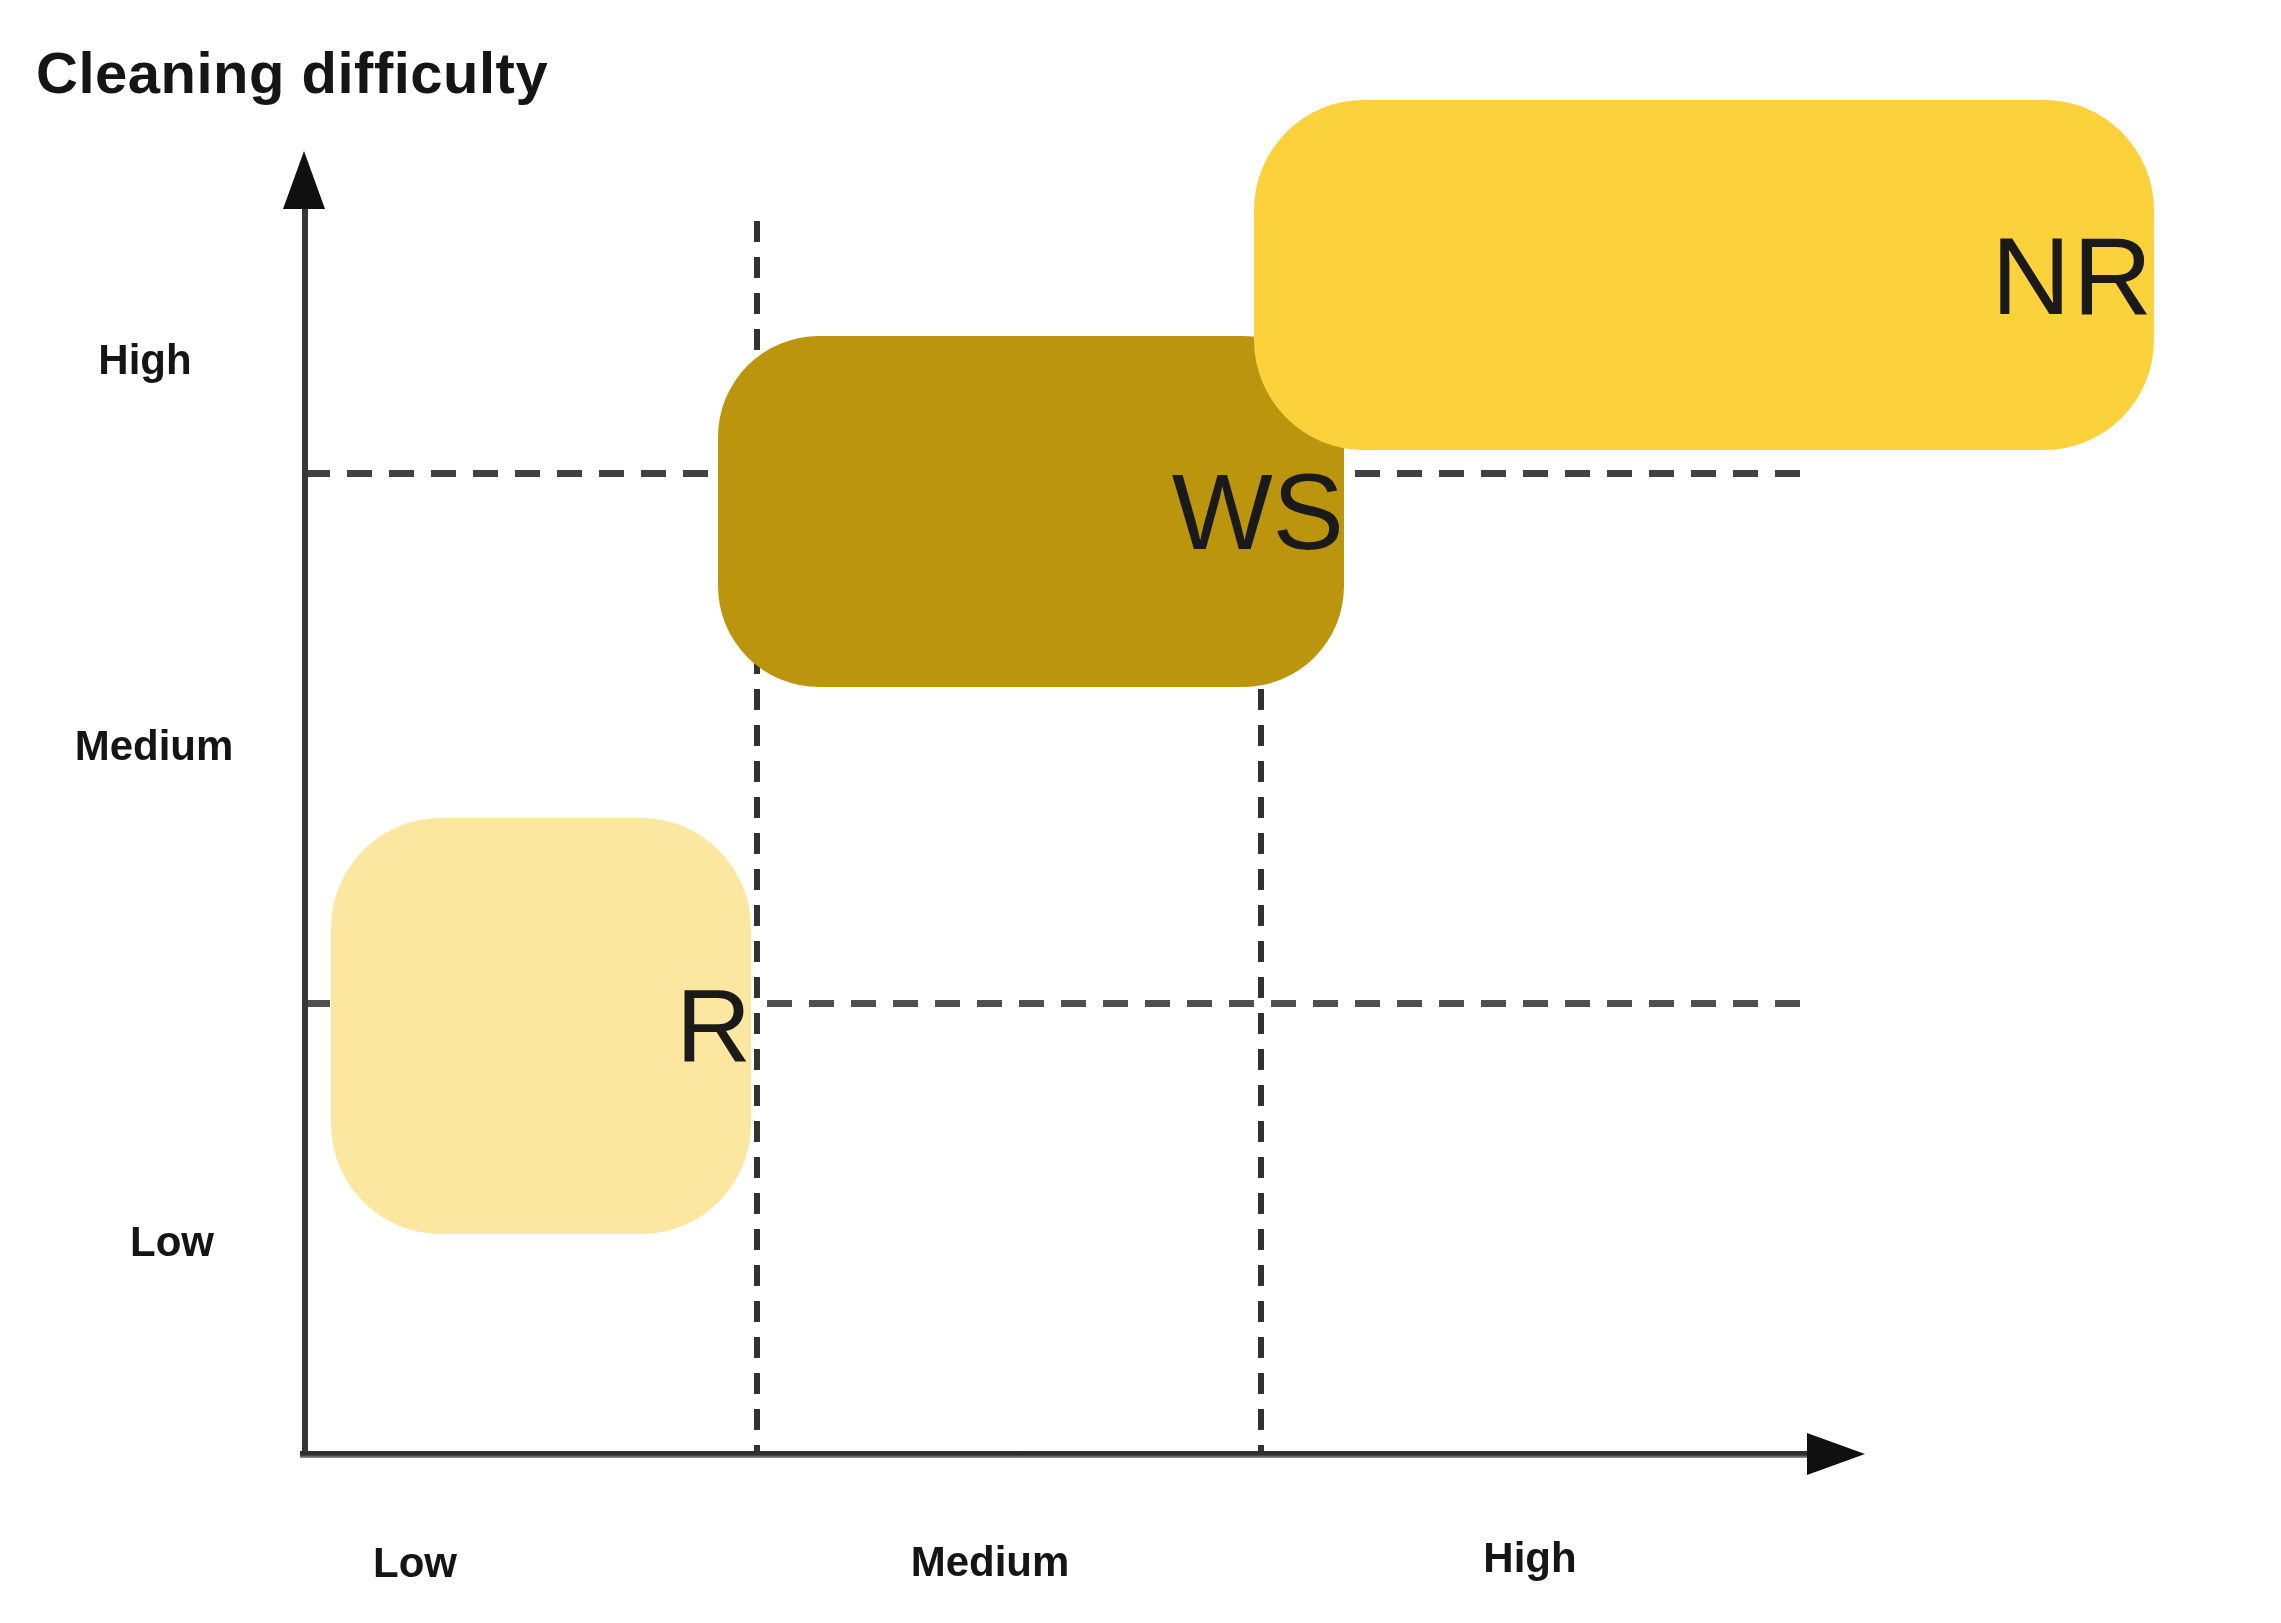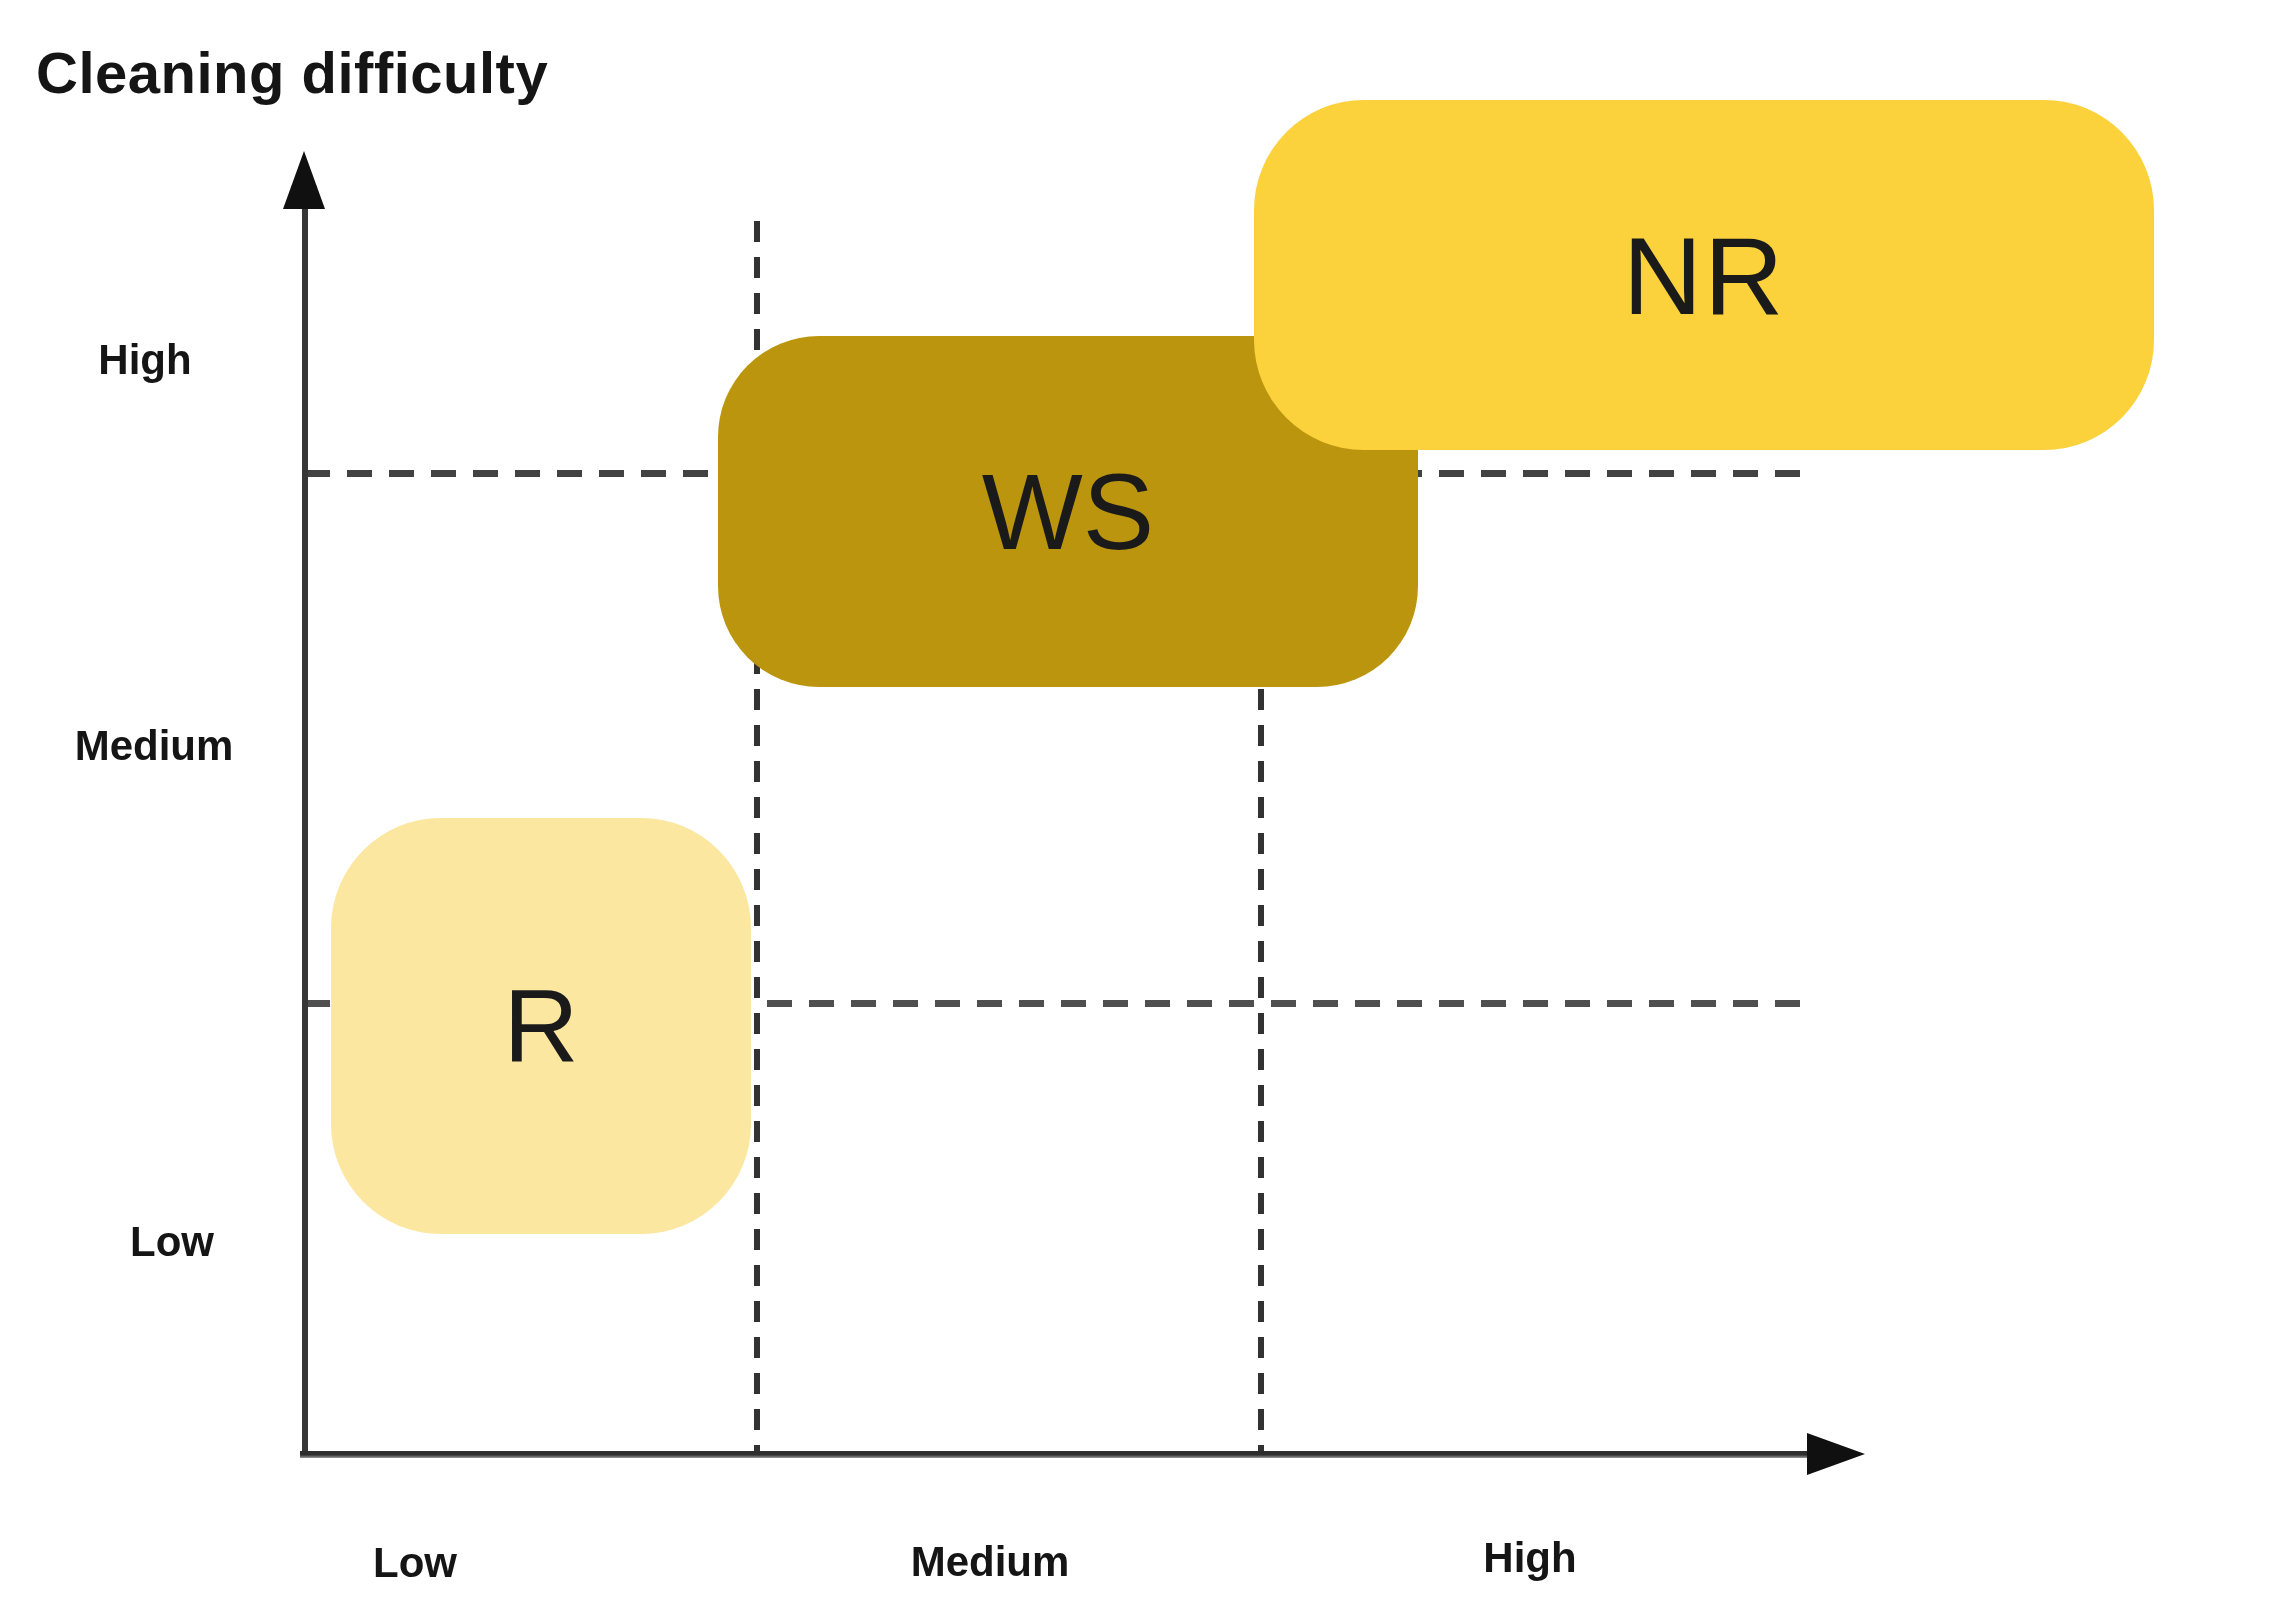--- a/index.html
+++ b/index.html
@@ -35,23 +35,23 @@
   
   .tick{font-size:42px;font-weight:700;white-space:nowrap;transform:translate(-50%,-50%);z-index:6;}
   .tick-y-high{left:145px;top:360px;}
   .tick-y-medium{left:154px;top:746px;}
   .tick-y-low{left:172px;top:1242px;}
   .tick-x-low{left:415px;top:1563px;}
   .tick-x-medium{left:990px;top:1562px;}
   .tick-x-high{left:1530px;top:1558px;}
 
   
-  .blob{display:flex;align-items:center;justify-content:center;color:#1a1a1a;}
+  .blob{display:flex;align-items:center;justify-content:flex-end;color:#1a1a1a;}
   .blob-r{left:331px;top:818px;width:420px;height:416px;border-radius:110px;z-index:2;font-size:104px;}
-  .blob-ws{left:718px;top:336px;width:700px;height:351px;border-radius:101px;z-index:3;font-size:107px;}
+  .blob-ws{left:718px;top:336px;width:626px;height:351px;border-radius:101px;z-index:3;font-size:107px;}
   .blob-nr{left:1254px;top:100px;width:900px;height:350px;border-radius:110px;z-index:4;font-size:110px;letter-spacing:1.9px;}
   .blob span{font-weight:400;}
 </style>
 </head>
 <body>
 
 <div class="canvas">
 
   <div class="abs y-title">Cleaning difficulty</div>
 

